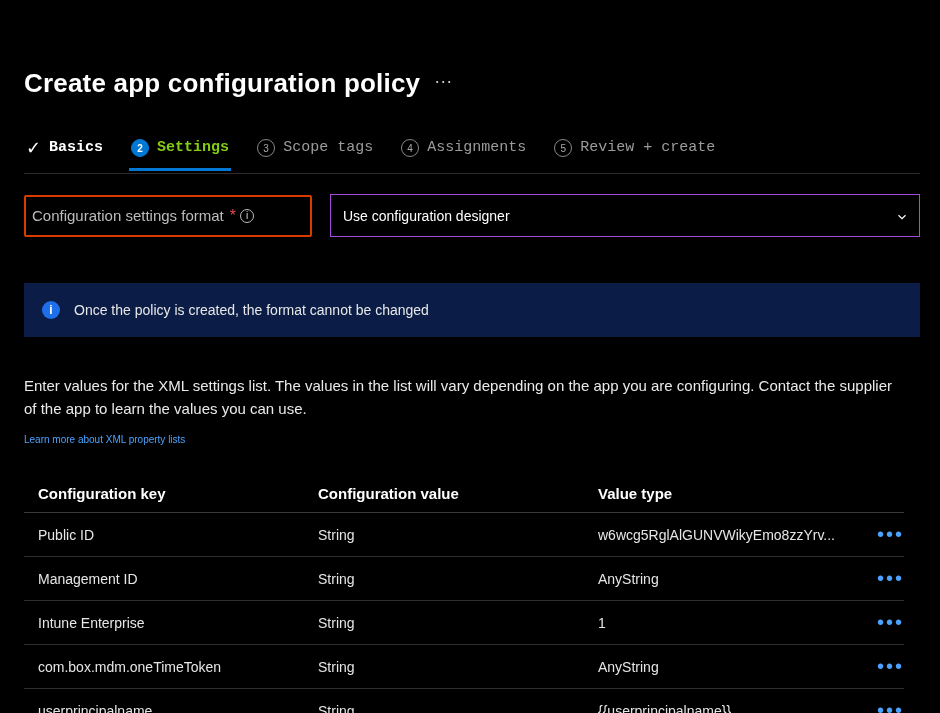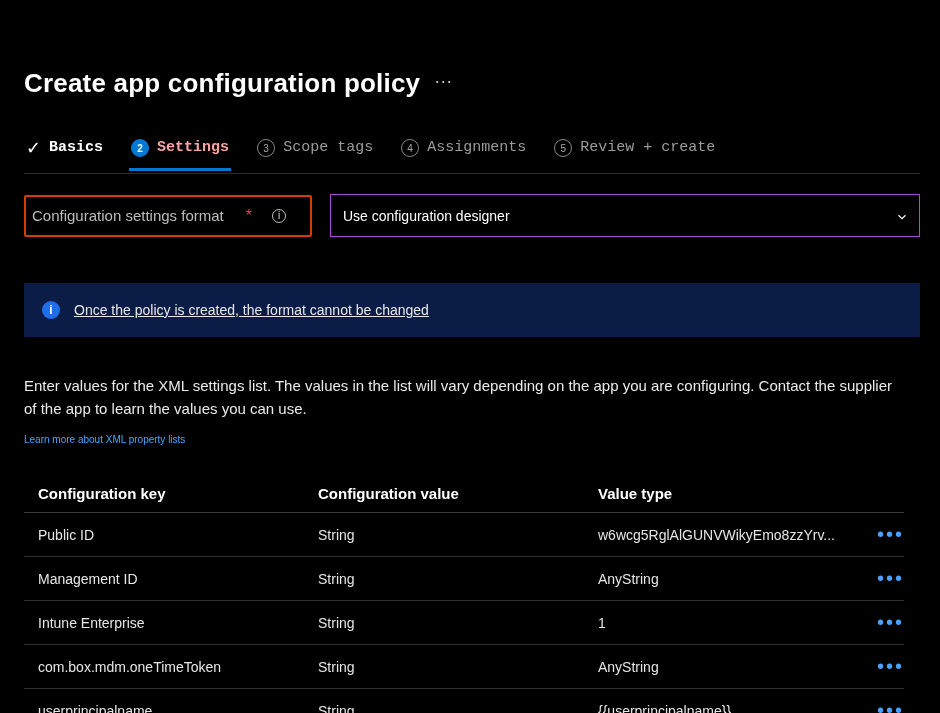--- a/index.html
+++ b/index.html
@@ -26,37 +26,37 @@
   .step .num-circle {
     width: 18px; height: 18px; border: 1px solid #888; border-radius: 50%;
     display: inline-flex; align-items: center; justify-content: center;
     font-size: 10px; color: #aaa;
   }
   .step.done .label { color: #fff; font-weight: 600; }
   .step.done .check { font-size: 18px; color: #fff; }
   .step.active .num-circle {
     background: #0078d4; border-color: #0078d4; color: #fff; font-weight: 700;
   }
-  .step.active .label { color: #fca5a5; font-weight: 700; }
+  .step.active .label { color: #84cc16; font-weight: 700; }
   .step.active { position: relative; }
   .step.active::after {
     content: ""; position: absolute; left: -2px; right: -2px; bottom: -8px;
     height: 3px; background: #0078d4;
   }
 
   .divider { height: 1px; background: #2a2a2a; margin-top: 10px; }
 
   .format-row {
     display: flex; align-items: center; gap: 18px; margin-top: 20px;
   }
   .format-label-box {
     border: 2px solid #d83b01; 
     border-radius: 2px;
     padding: 10px 12px 10px 6px;
-    display: flex; align-items: center; gap: 20px;
+    display: flex; align-items: center; gap: 4px;
     width: 288px;
   }
   .format-label-text { color: #bcbcbc; font-size: 15px; }
   .req-star { color: #e74856; margin-left: 2px; }
   .info-icon {
     border: 1px solid #bcbcbc; width: 14px; height: 14px; border-radius: 50%;
     display: inline-flex; align-items: center; justify-content: center;
     font-size: 10px; color: #dcdcdc; cursor: help;
   }
   .format-select {
@@ -70,21 +70,21 @@
 
   .info-banner {
     margin-top: 46px; background: #0b1d46; border: 0px solid #173a7a;
     padding: 18px 18px; display: flex; align-items: center; gap: 14px;
   }
   .info-banner .i-badge {
     width: 18px; height: 18px; border-radius: 50%; background: #1f6feb;
     display: inline-flex; align-items: center; justify-content: center;
     font-size: 12px; font-weight: 800; color: #fff; font-style: normal;
   }
-  .info-banner .msg { color: #e8e8e8; font-size: 14px; text-decoration: underline; }
+  .info-banner .msg { color: #e8e8e8; font-size: 14px; }
 
   .help-text { margin-top: 38px; font-size: 15px; color: #eaeaea; line-height: 1.5; max-width: 880px; }
   .link { color: #4aa3ff; font-size: 10px; margin-top: 14px; display: inline-block; cursor: pointer; }
 
   .table { margin-top: 28px; width: 880px; }
   .thead, .trow {
     display: grid;
     grid-template-columns: 280px 280px 260px 50px;
     align-items: center;
     padding: 10px 14px;

